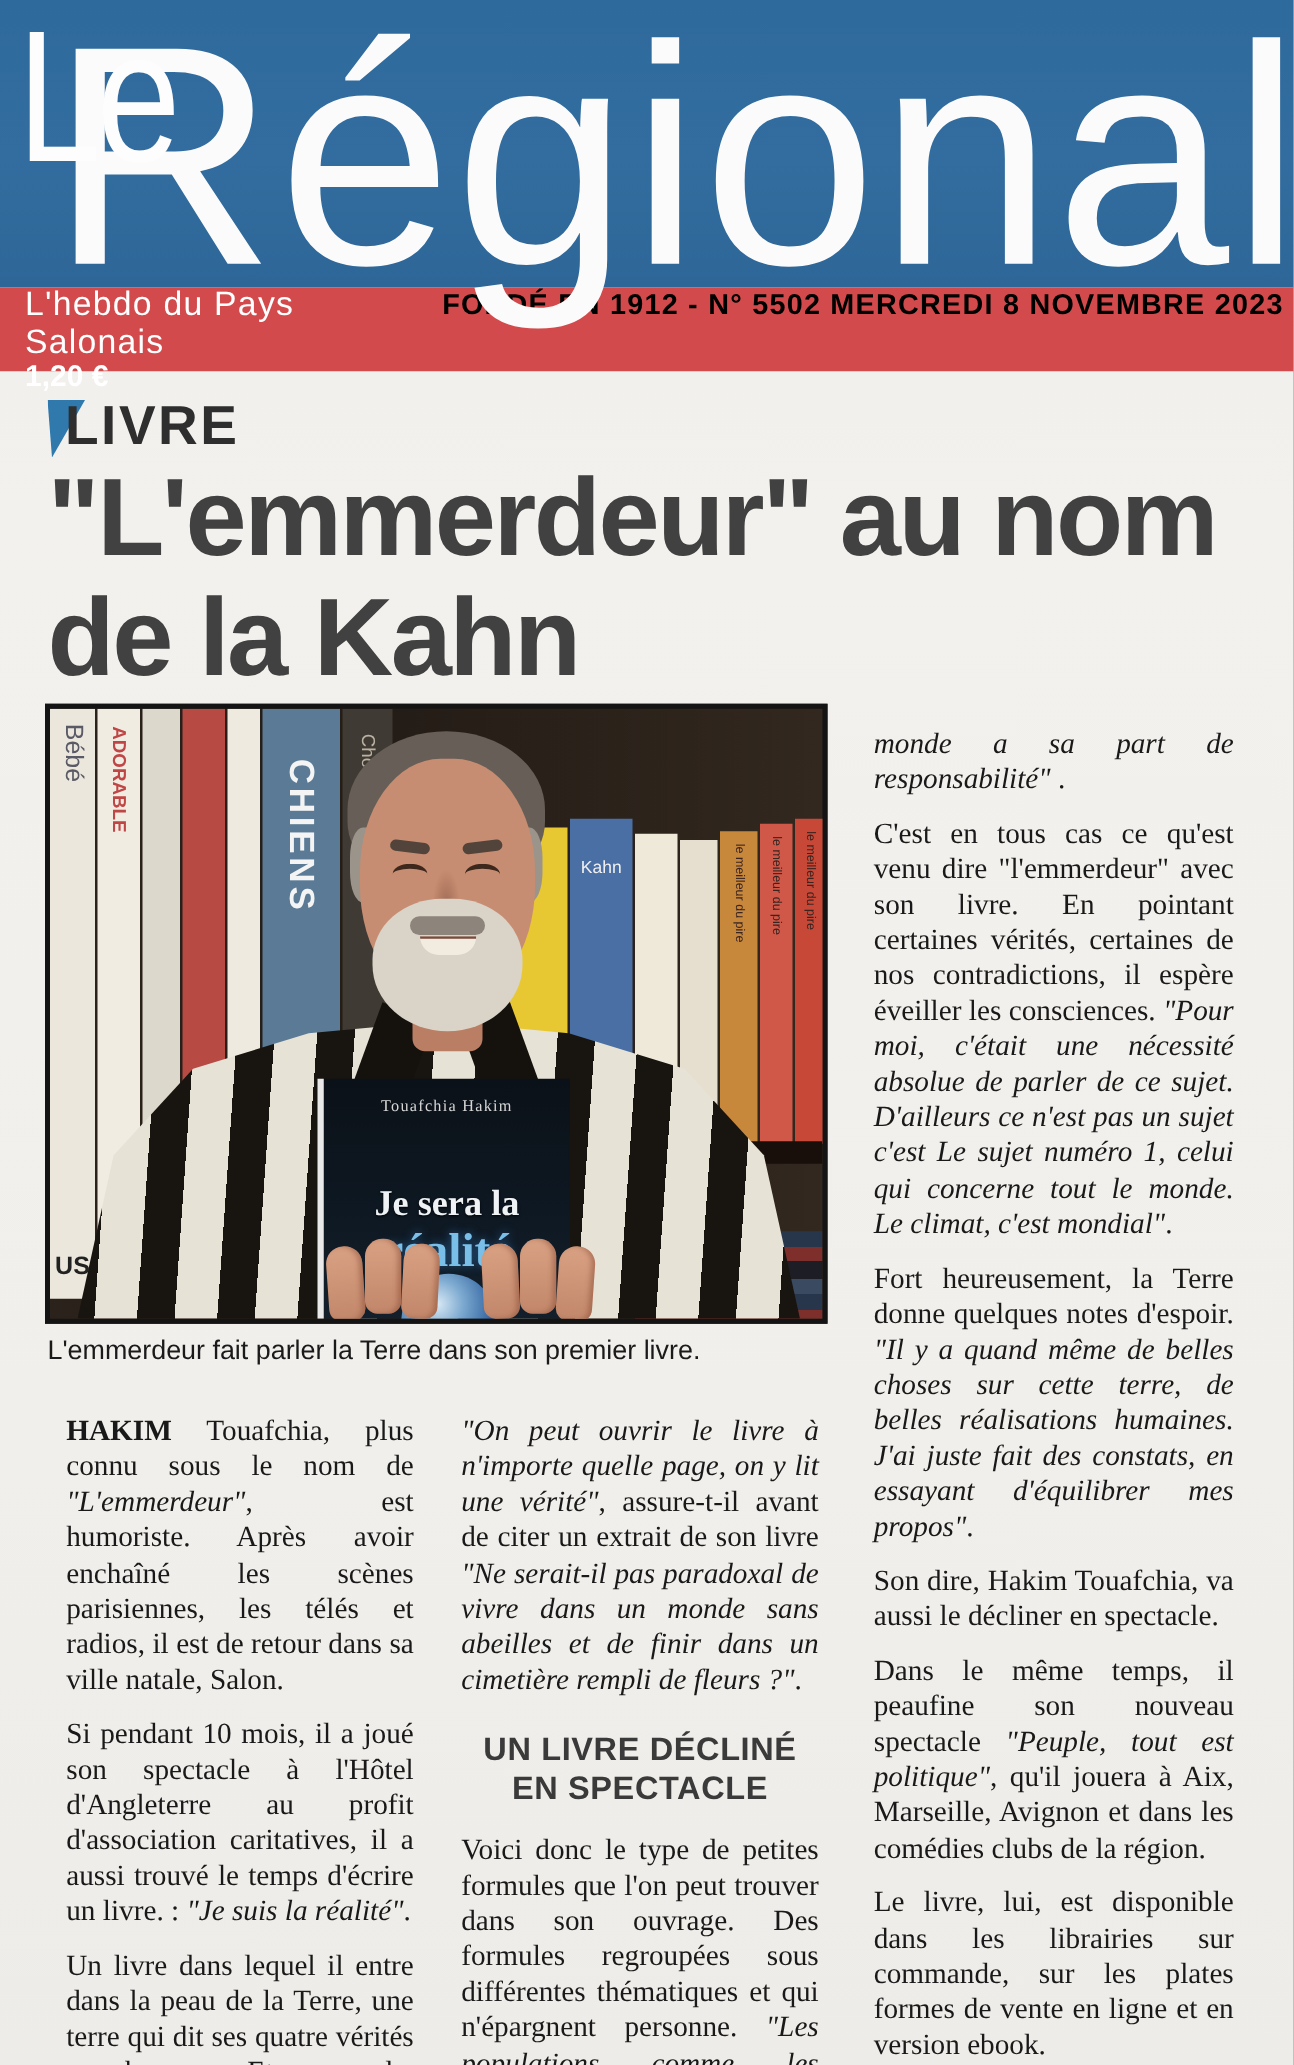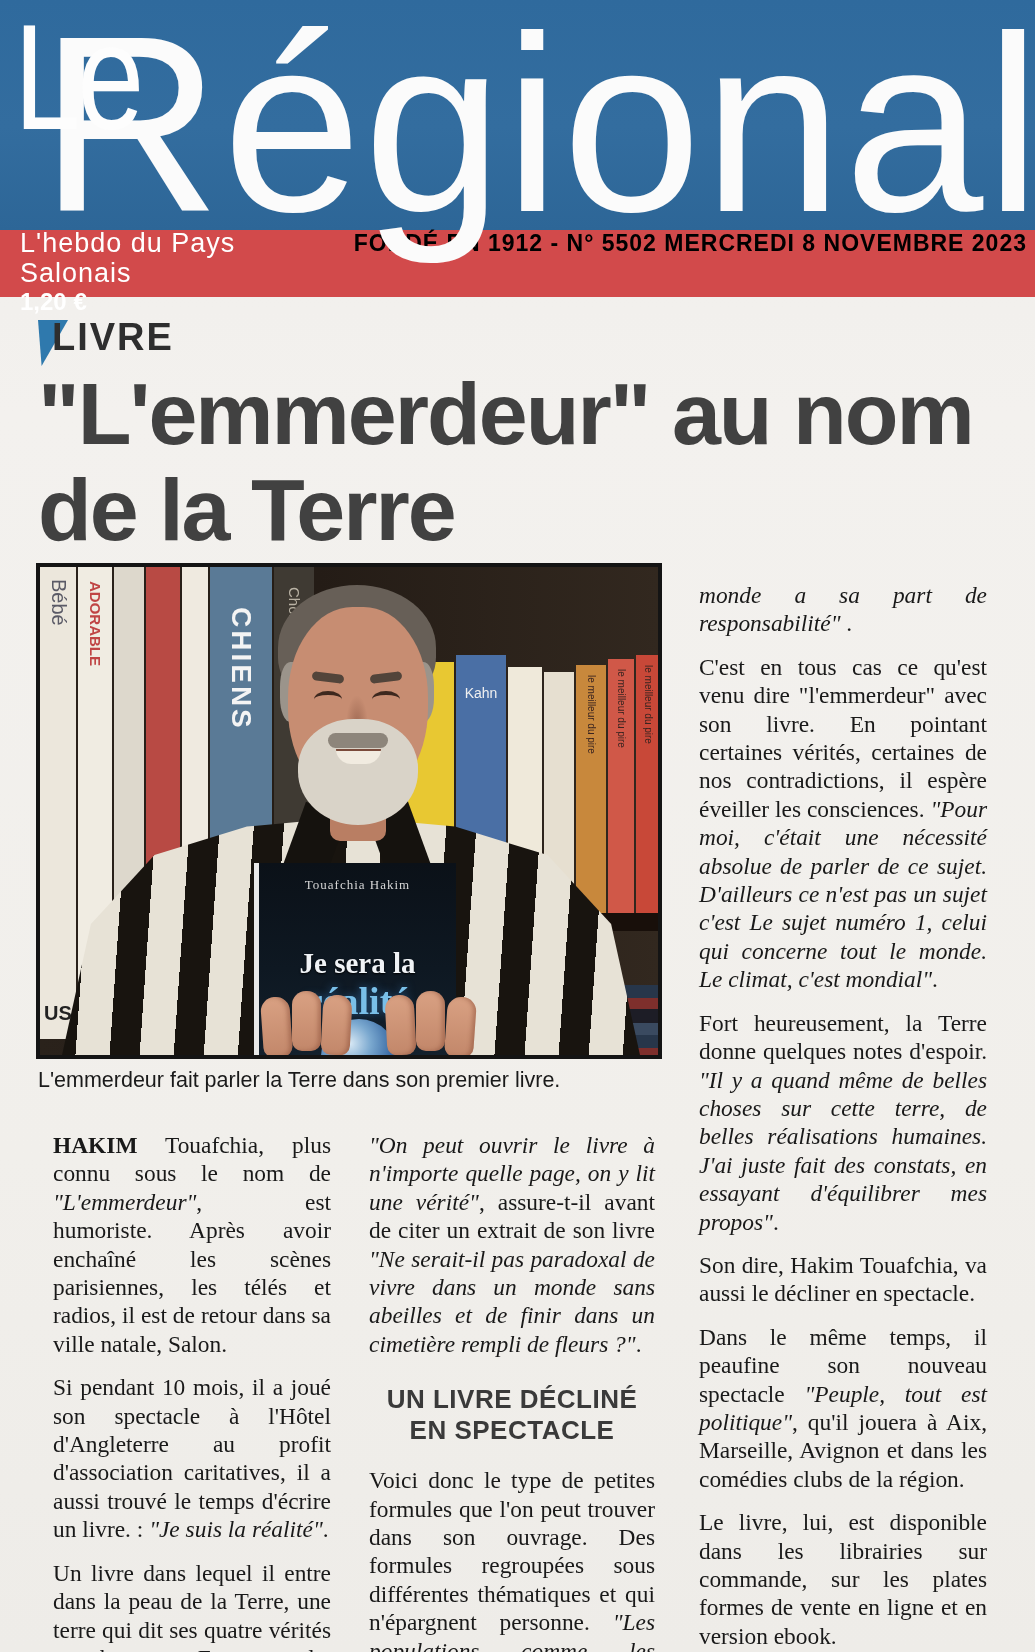--- a/index.html
+++ b/index.html
@@ -16,21 +16,21 @@
   .brand-main{position:absolute;left:40px;top:0px;z-index:3;color:#fbfbfb;font-size:250px;line-height:1;
         letter-spacing:2px;white-space:nowrap;}
   .tagline-wrap{position:relative;top:-2px;}
   .tagline{color:#ffffff;font-size:27px;line-height:30px;letter-spacing:1px;}
   .price{color:#ffffff;font-size:24px;font-weight:bold;line-height:27px;}
   .founded{color:#000000;font-size:23px;font-weight:bold;letter-spacing:1px;white-space:nowrap;}
   
   .kicker{position:absolute;left:38px;top:316px;height:50px;z-index:2;}
   .kicker-flag{position:absolute;left:0;top:4px;width:30px;height:46px;background:#2f79ad;
         clip-path:polygon(0 0,100% 0,12% 100%);}
-  .kicker-text{position:absolute;left:14px;top:0;margin:0;font-size:38px;font-weight:bold;color:#2e2e2e;letter-spacing:2px;}
+  .kicker-text{position:absolute;left:14px;top:0;margin:0;font-size:44px;font-weight:bold;color:#2e2e2e;letter-spacing:2px;}
   .headline{position:absolute;left:38px;top:366px;width:960px;color:#414141;font-weight:bold;
         font-size:88px;line-height:96px;letter-spacing:-2px;}
   
   .photo-frame{position:absolute;left:36px;top:563px;width:618px;height:488px;border:4px solid #141414;
         background:#241c16;overflow:hidden;}
   .scene{position:absolute;inset:0;}
   .wall{position:absolute;inset:0;background:linear-gradient(90deg,#2a221b 0%,#241c16 45%,#32281f 100%);}
   .spine{position:absolute;display:flex;justify-content:center;box-sizing:border-box;}
   .vtext{writing-mode:vertical-rl;text-orientation:mixed;white-space:nowrap;}
   .shelf-board{position:absolute;background:#180f0a;}
@@ -105,21 +105,21 @@
   </div>
   <div class="brand-le">Le</div>
   <div class="brand-main">Régional</div>
 
   <div class="kicker">
     <span class="kicker-flag"></span>
     <h2 class="kicker-text">LIVRE</h2>
   </div>
   <div class="headline">
     <div>"L'emmerdeur" au nom</div>
-    <div>de la Terre</div>
+    <div>de la Kahn</div>
   </div>
 
   <div class="photo-frame">
     <div class="scene">
       <div class="wall"></div>
 
       <div class="spine" style="left:0;top:0;width:36px;height:472px;background:#ece7dc;">
         <span class="vtext" style="font-size:20px;color:#5a5a66;margin-top:12px;">Bébé</span>
         <span style="position:absolute;bottom:14px;font-size:20px;font-weight:bold;color:#222;">US</span>
       </div>

